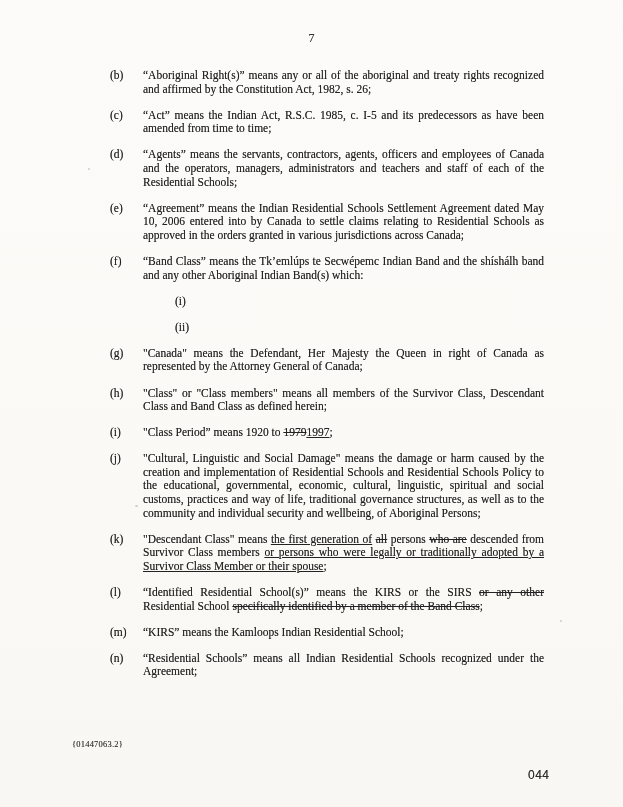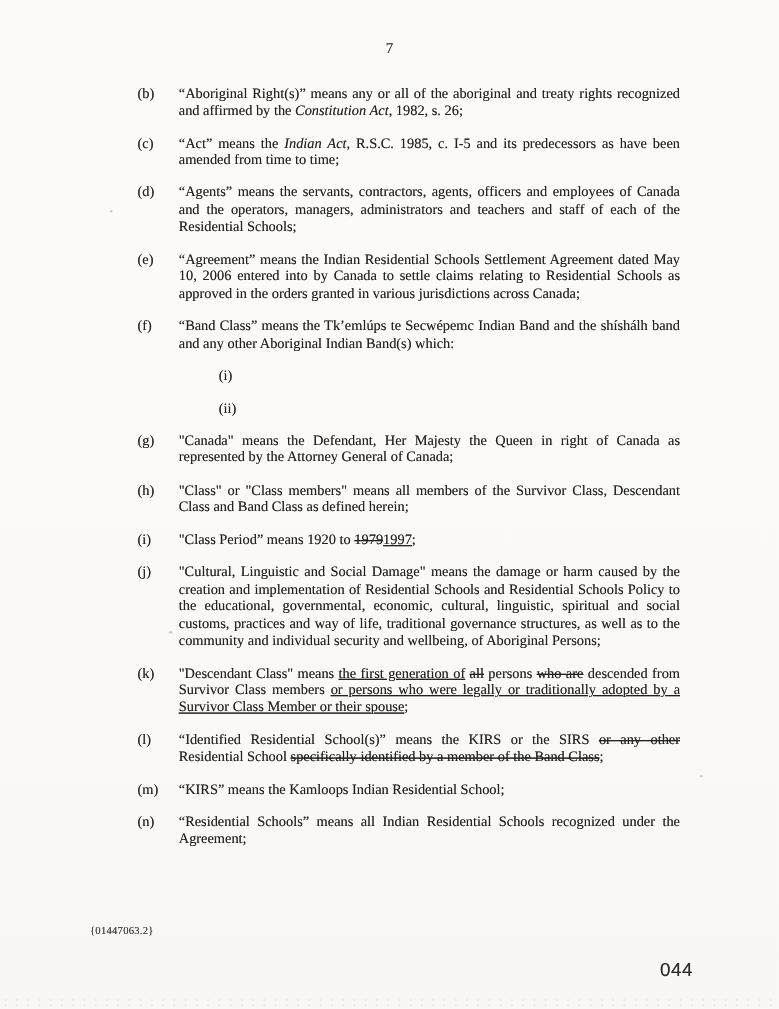--- a/index.html
+++ b/index.html
@@ -66,40 +66,40 @@
 
   .sub-label {
     width: 32px;
     flex-shrink: 0;
     font-size: 11.5px;
     line-height: 13.6px;
   }
 
   .sub-item .def-text { flex: 1; }
 
-  .st-italic { font-style: italic; }
+  .st-italic { }
   .st-underline { text-decoration: underline; text-decoration-thickness: 1px; }
   .st-strike { text-decoration: line-through; text-decoration-thickness: 1px; }
 
   .footer-file-number {
     position: absolute;
     top: 739px;
     left: 72px;
     font-size: 8.5px;
     color: #3a3a3a;
     letter-spacing: 0.2px;
     text-align: center;
   }
 
   .bates-stamp {
     position: absolute;
     top: 768px;
     left: 528px;
     font-family: "Liberation Sans", "DejaVu Sans", sans-serif;
-    font-size: 15px;
+    font-size: 12px;
     color: #2b2b2b;
     letter-spacing: 0.5px;
   }
 
   .noise-band {
     position: absolute;
     left: 0;
     bottom: 0;
     width: 100%;
     height: 9px;

